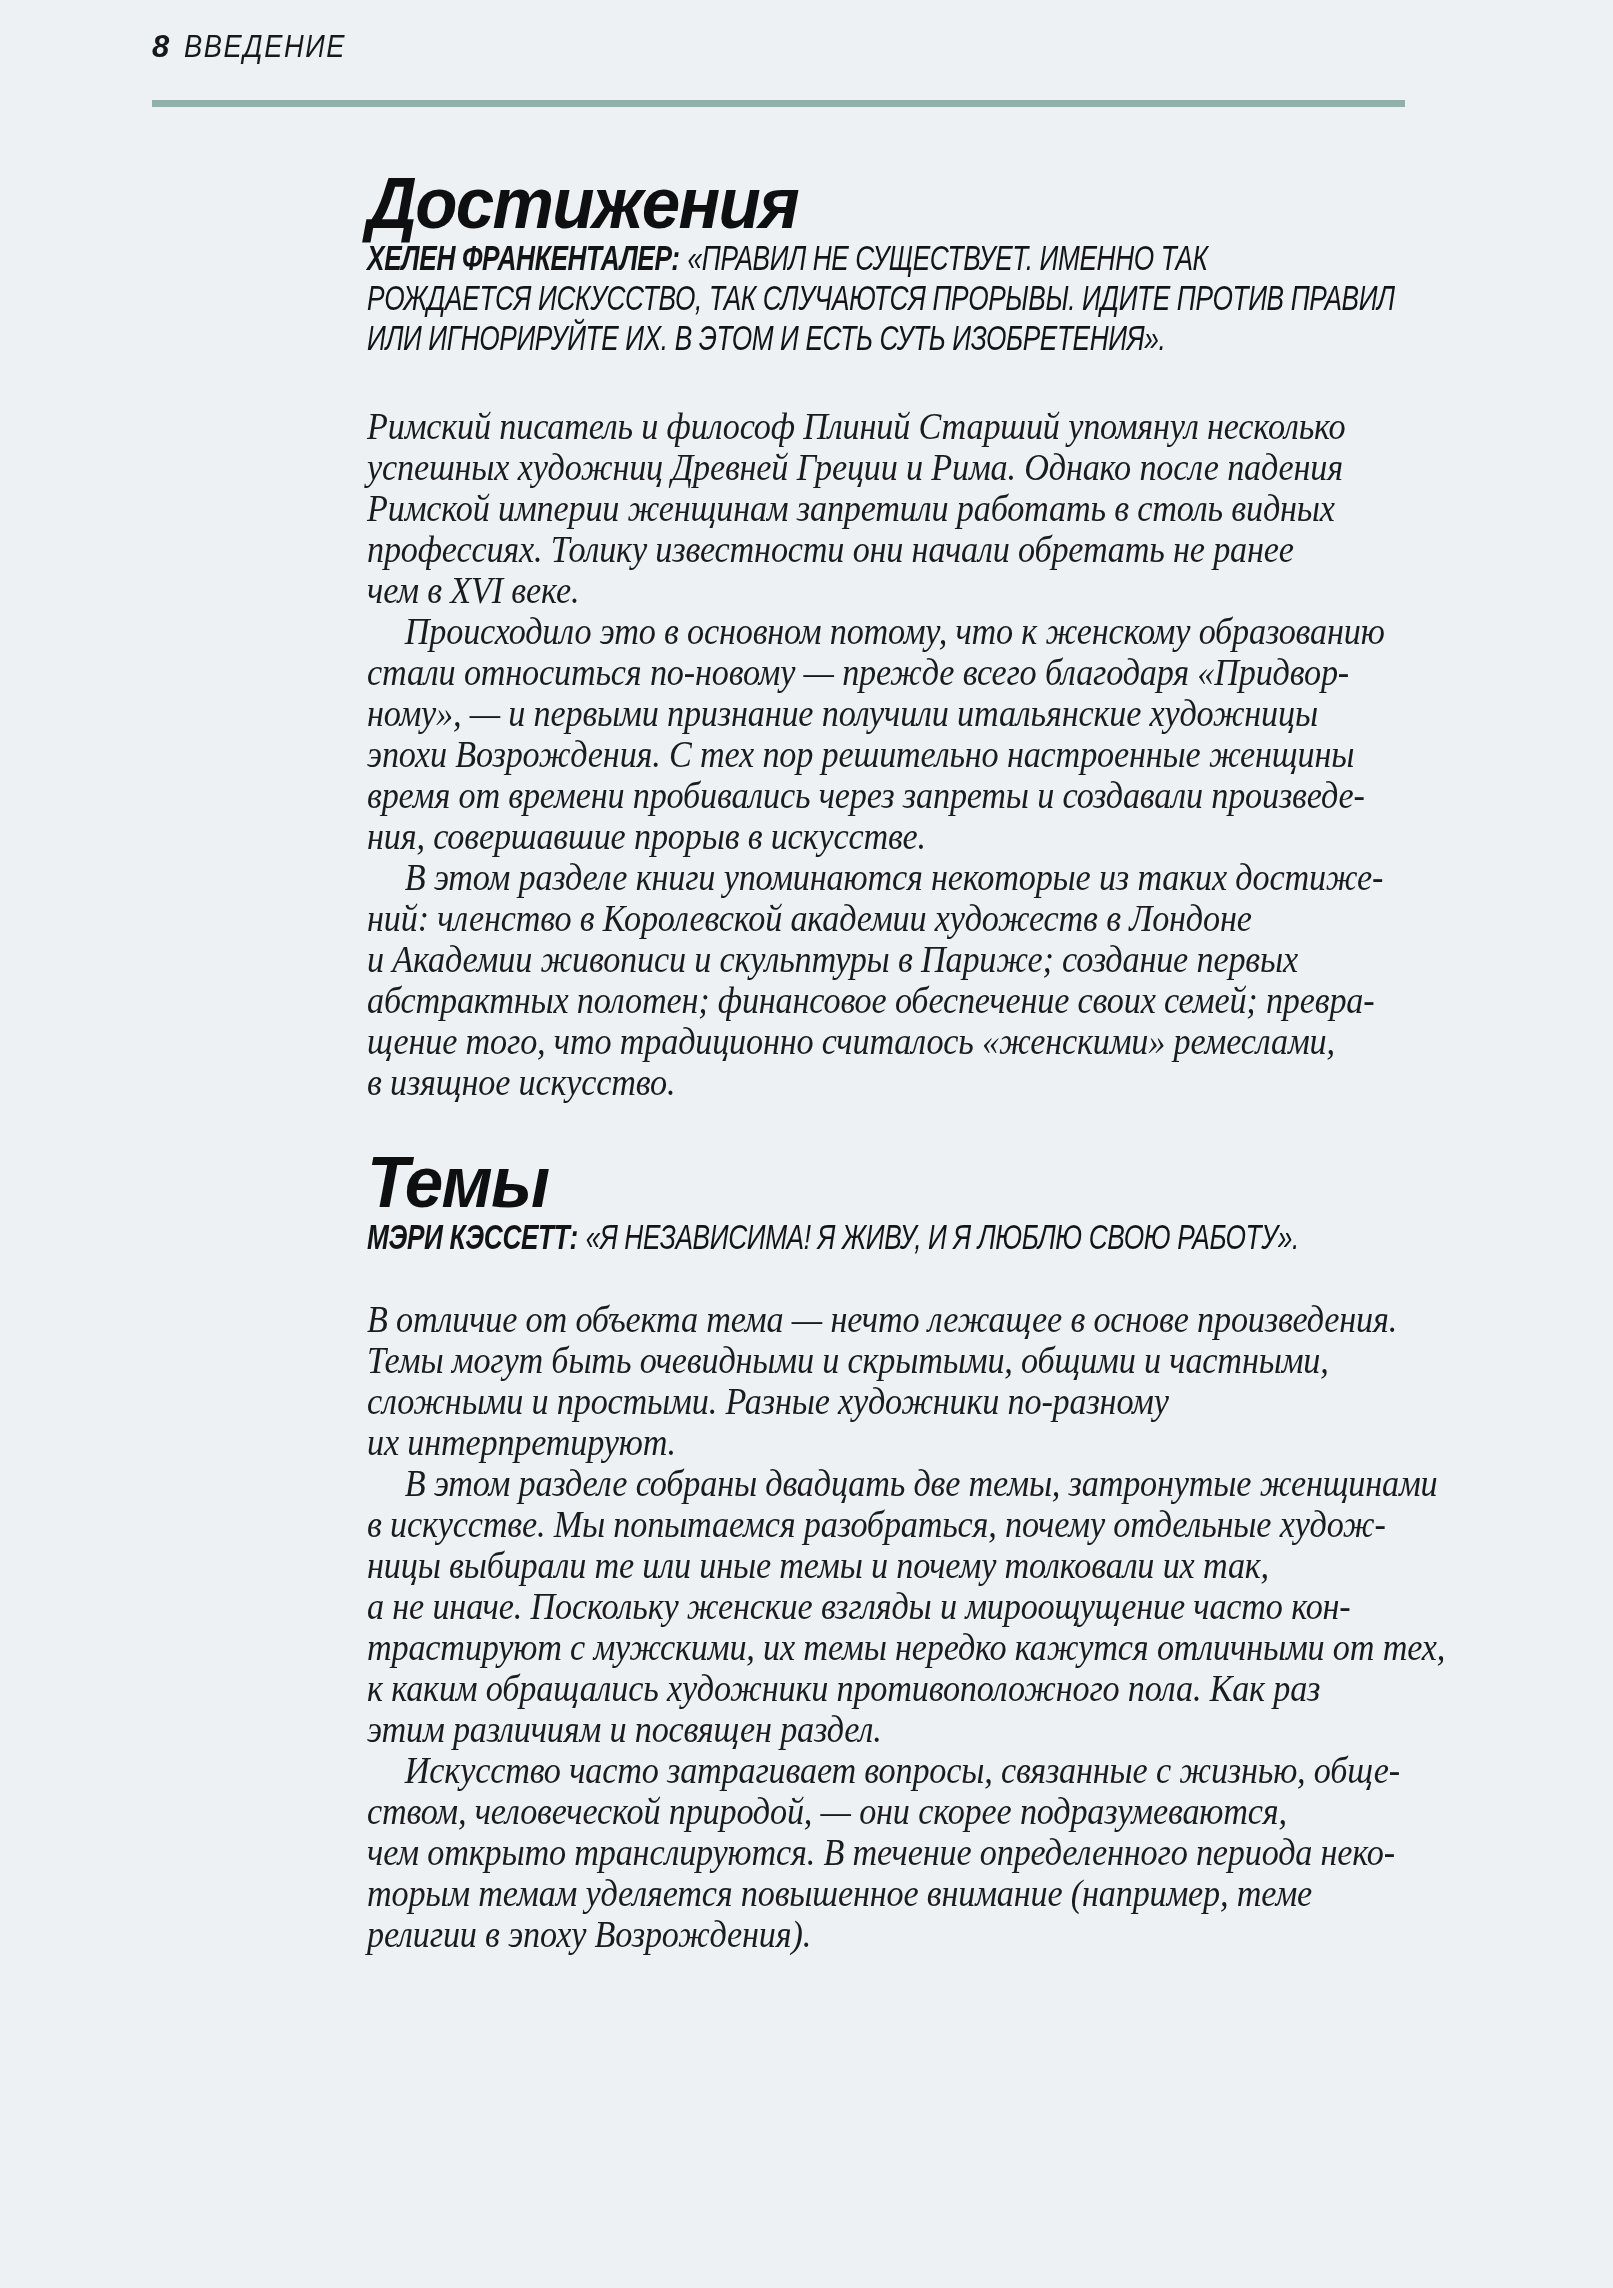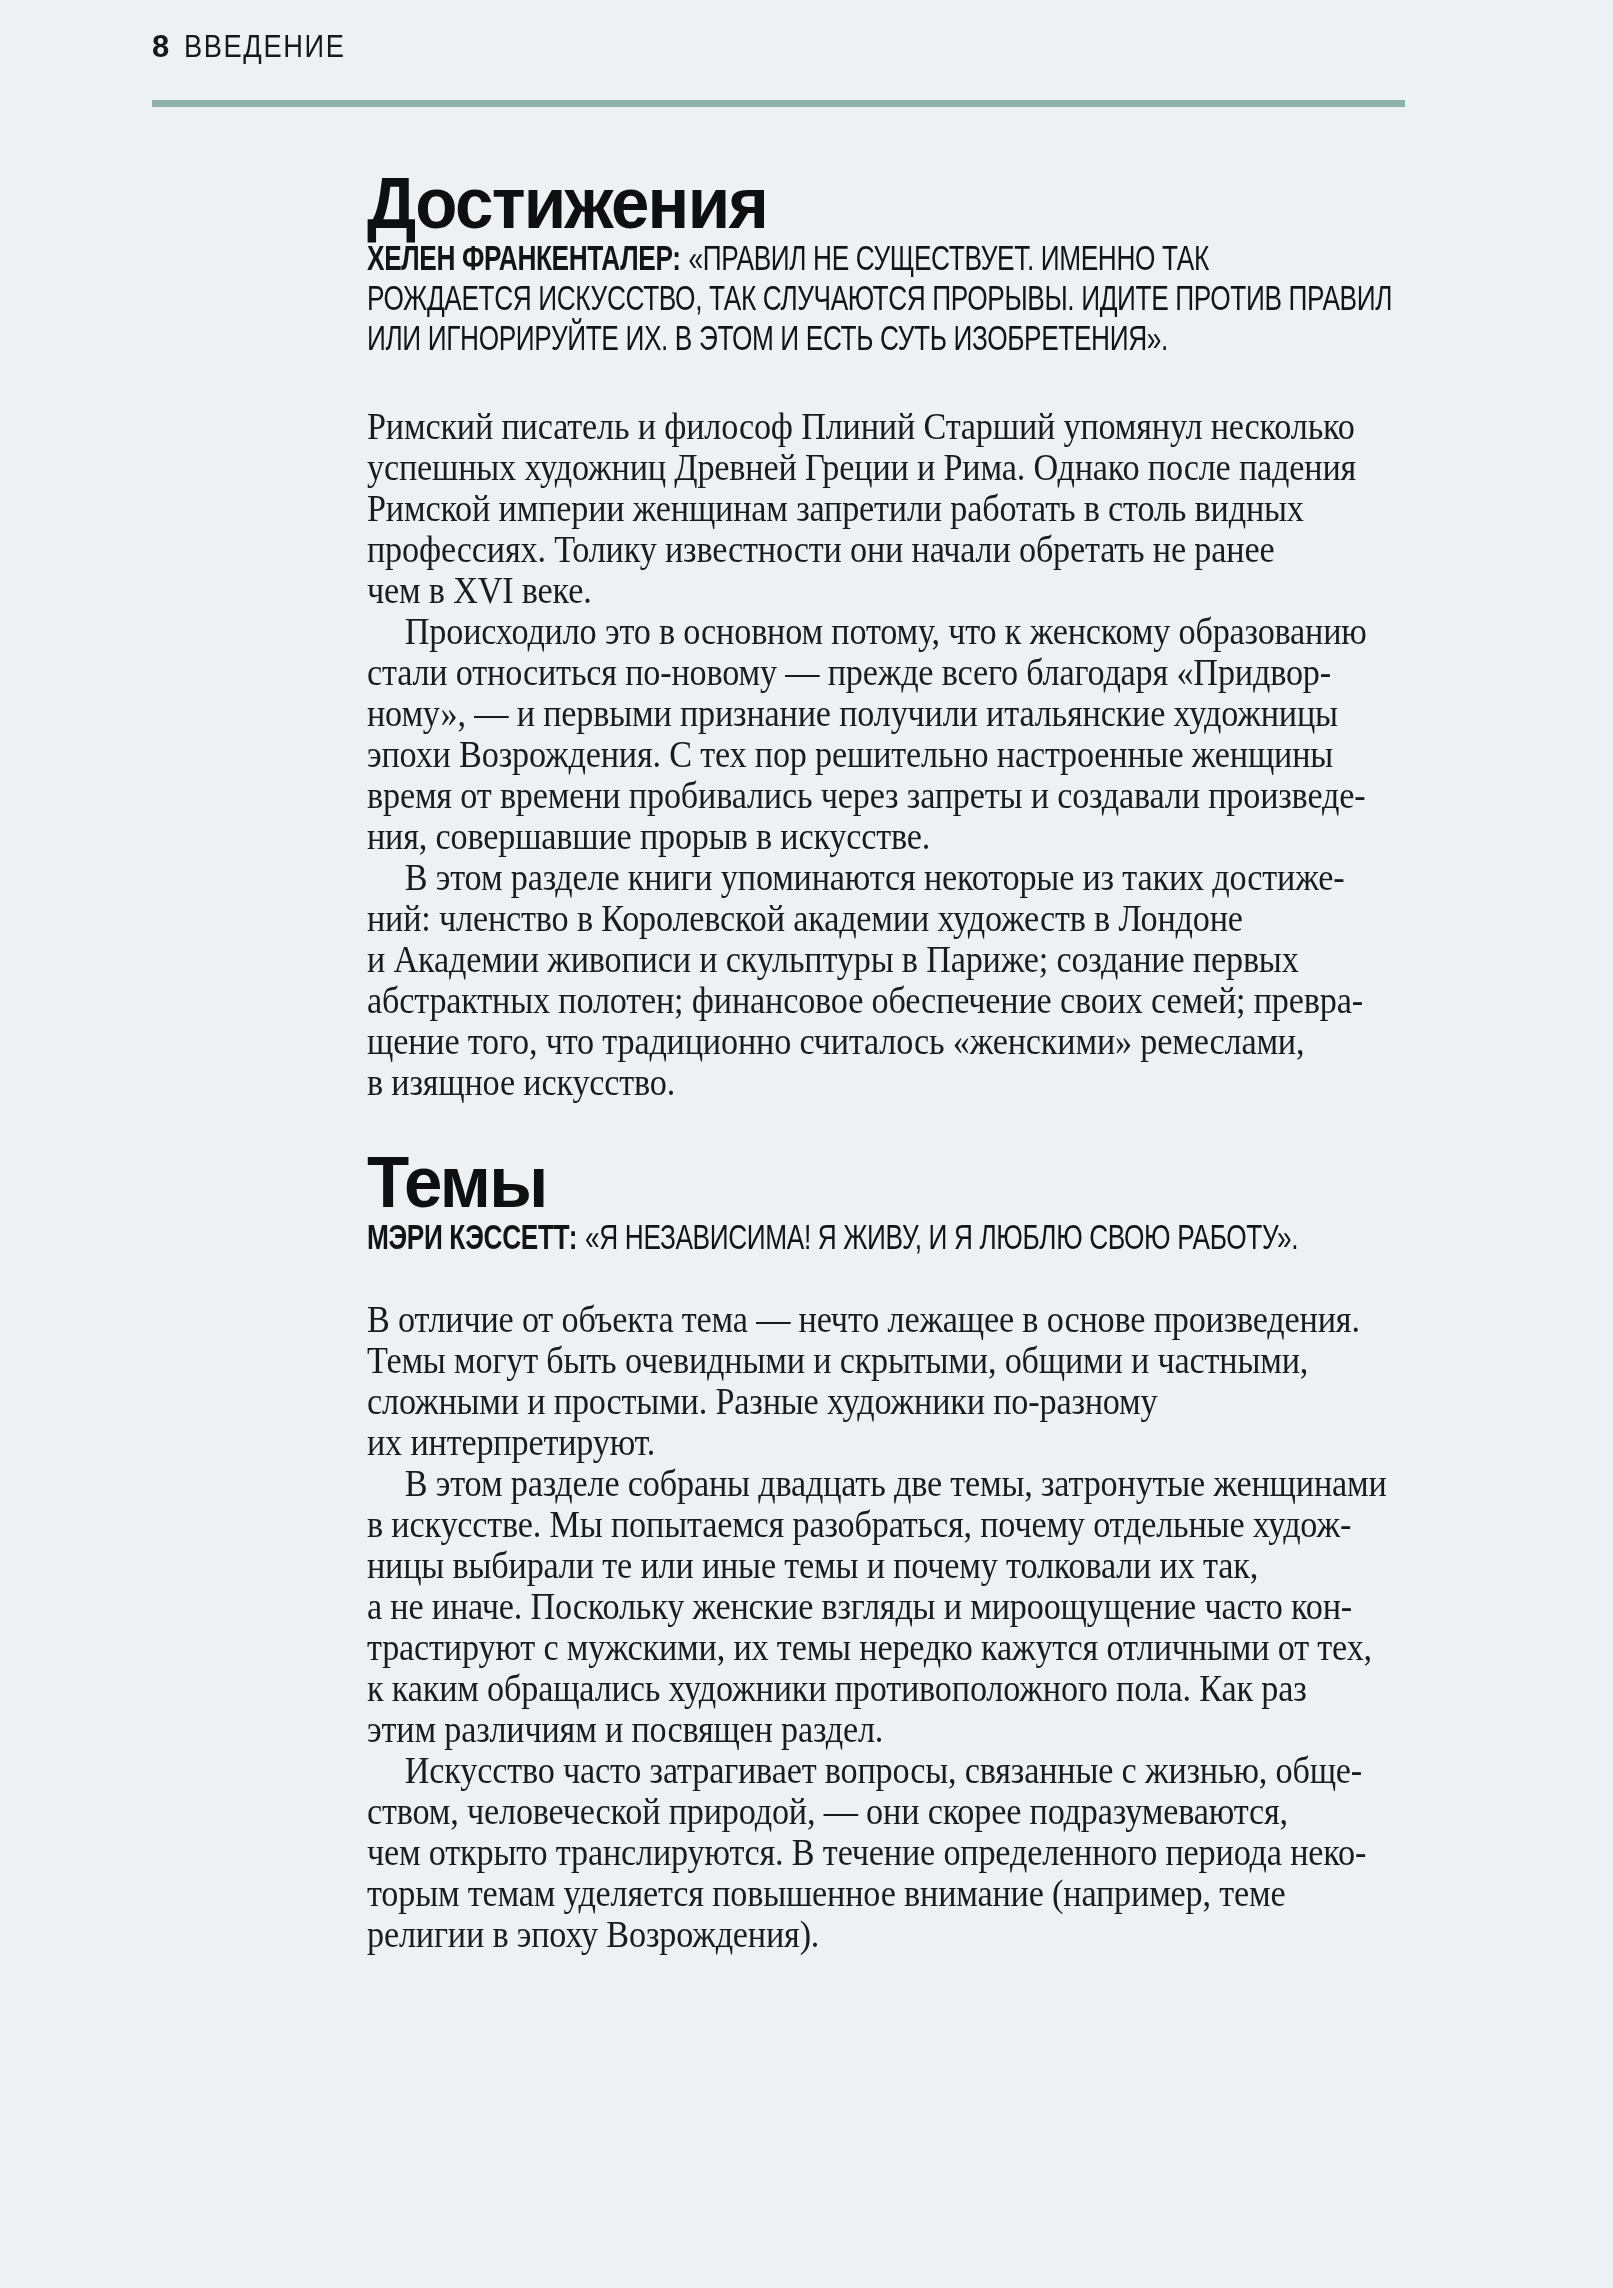--- a/index.html
+++ b/index.html
@@ -89,21 +89,21 @@
     letter-spacing: -0.2px;
   }
   .section-themes .body { margin-top: 42px; }
   .body .line { height: 41px; line-height: 41px; white-space: nowrap; }
   .para { margin: 0; }
   .para.indent .line:first-child { text-indent: 42px; }
 </style>
 </head>
 <body>
 
-<div class="page" style="background: rgb(237, 241, 244);">
+<div class="page" style="background: rgb(237, 241, 244); font-style: italic;">
 
   <header class="running-head">
     <span class="page-num">8</span><span class="head-title">ВВЕДЕНИЕ</span>
   </header>
 
   <div class="rule" style="background: rgb(142, 178, 170);"></div>
 
   <section class="section section-themes">
     <h1 class="section-title" style="color: rgb(14, 15, 17);">Темы</h1>
 

